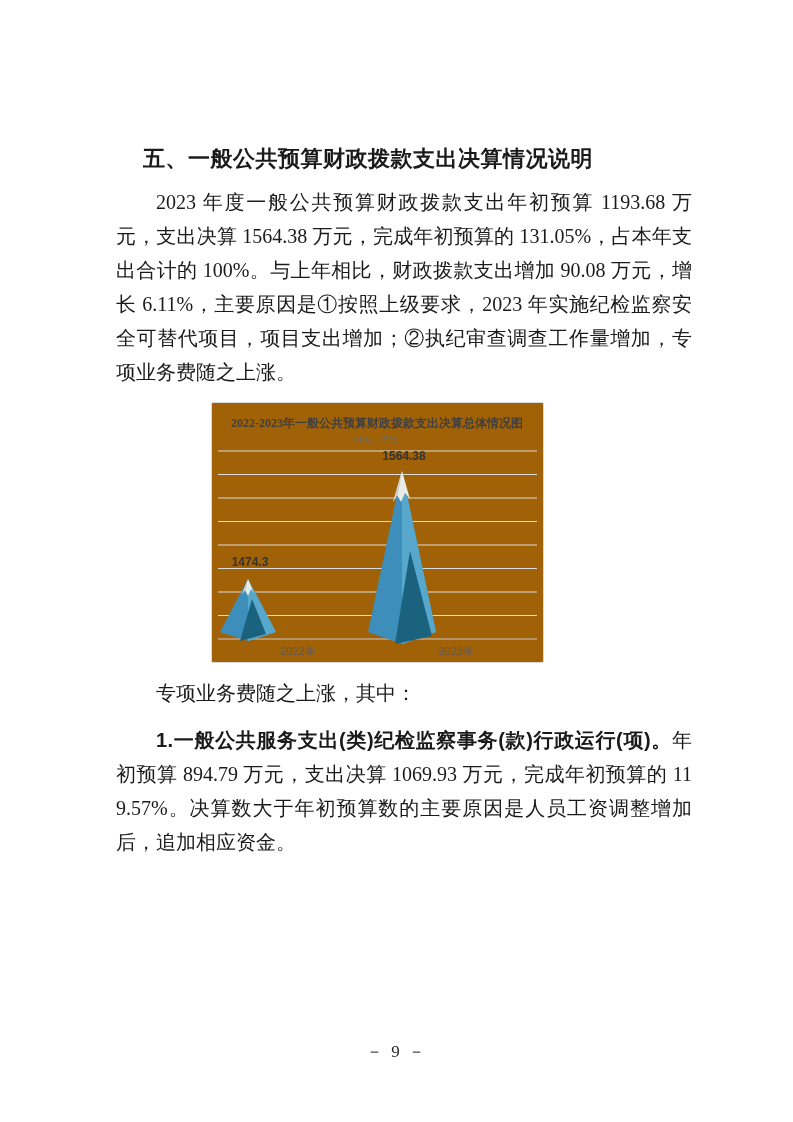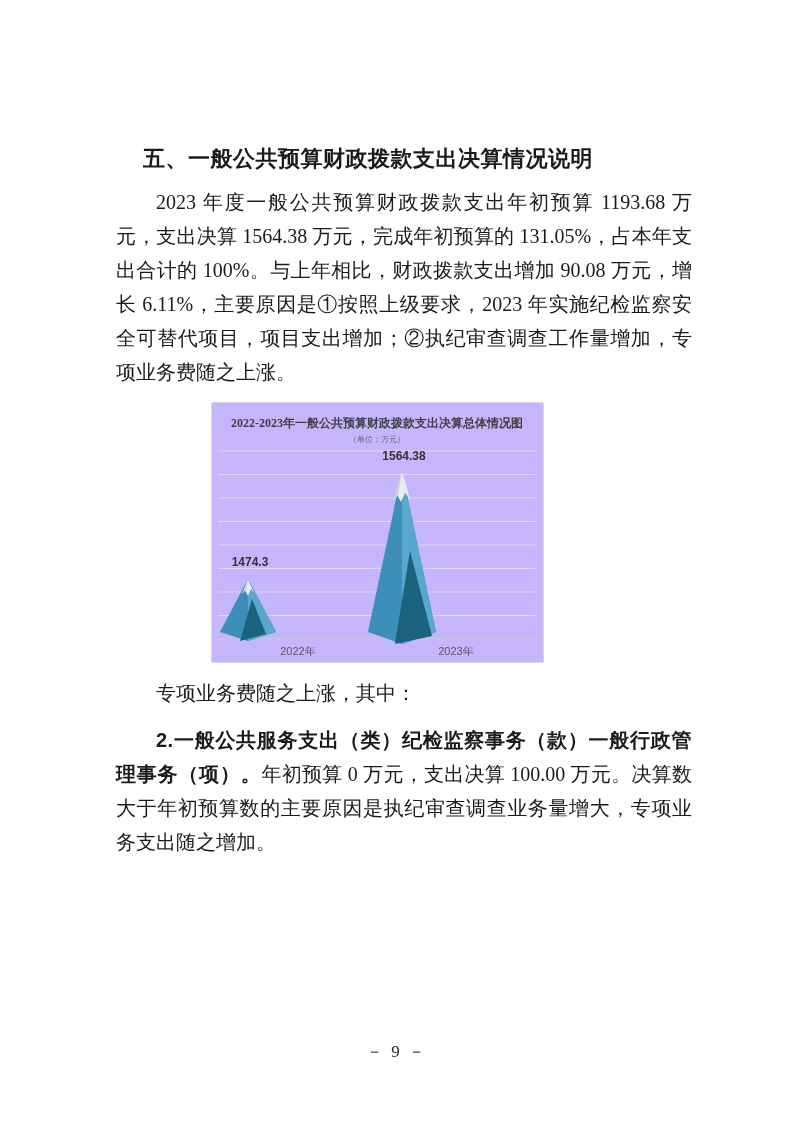--- a/index.html
+++ b/index.html
@@ -18,21 +18,21 @@
     font-size:20px; line-height:34px; margin:13px;
     text-align:justify; text-indent:2em; word-break:break-all;
   }
   .bold-run {
     font-family:"Liberation Sans","DejaVu Sans",sans-serif;
     font-weight:bold; letter-spacing:0.5px;
   }
   .chart-box {
     box-sizing:border-box; width:333px; height:261px;
     margin:5px 0 3px 108px;
-    border:1px solid #d9d9d9; border-radius:2px; background:#c4b5fd;
+    border:1px solid #d9d9d9; border-radius:2px; background:#a16207;
   }
   .chart-box svg { display:block; }
   .svg-title { font-family:"Liberation Serif","DejaVu Serif",serif; font-weight:bold; font-size:12px; fill:#3f3f3f; }
   .svg-sub   { font-family:"Liberation Serif","DejaVu Serif",serif; font-size:8px; fill:#6a6a6a; }
   .svg-val   { font-family:"Liberation Sans","DejaVu Sans",sans-serif; font-weight:bold; font-size:12px; fill:#333333; }
   .svg-cat   { font-family:"Liberation Sans","DejaVu Sans",sans-serif; font-size:11px; fill:#595959; }
   .footer {
     position:absolute; top:1040px; left:0; width:793px;
     text-align:center; font-size:17px; color:#2b2b2b; letter-spacing:2px;
   }
@@ -84,19 +84,19 @@
         <text class="svg-val" x="38" y="163" text-anchor="middle">1474.3</text>
         <text class="svg-val" x="192" y="57" text-anchor="middle">1564.38</text>
 
         <text class="svg-cat" x="86" y="252" text-anchor="middle">2022年</text>
         <text class="svg-cat" x="244" y="252" text-anchor="middle">2023年</text>
       </svg>
     </div>
 
     <p class="body-para">专项业务费随之上涨，其中：</p>
 
+    <p class="body-para"><span class="bold-run">1.一般公共服务支出(类)纪检监察事务(款)行政运行(项)。</span><span>年初预算 894.79 万元，支出决算 1069.93 万元，完成年初预算的 119.57%。决算数大于年初预算数的主要原因是人员工资调整增加后，追加相应资金。</span></p>
 
-    <p class="body-para"><span class="bold-run">2.一般公共服务支出（类）纪检监察事务（款）一般行政管理事务（项）。</span><span>年初预算 0 万元，支出决算 100.00 万元。决算数大于年初预算数的主要原因是执纪审查调查业务量增大，专项业务支出随之增加。</span></p>
 
   </div>
 
   <div class="footer">－ 9 －</div>
 </div>
 
 </body></html>

